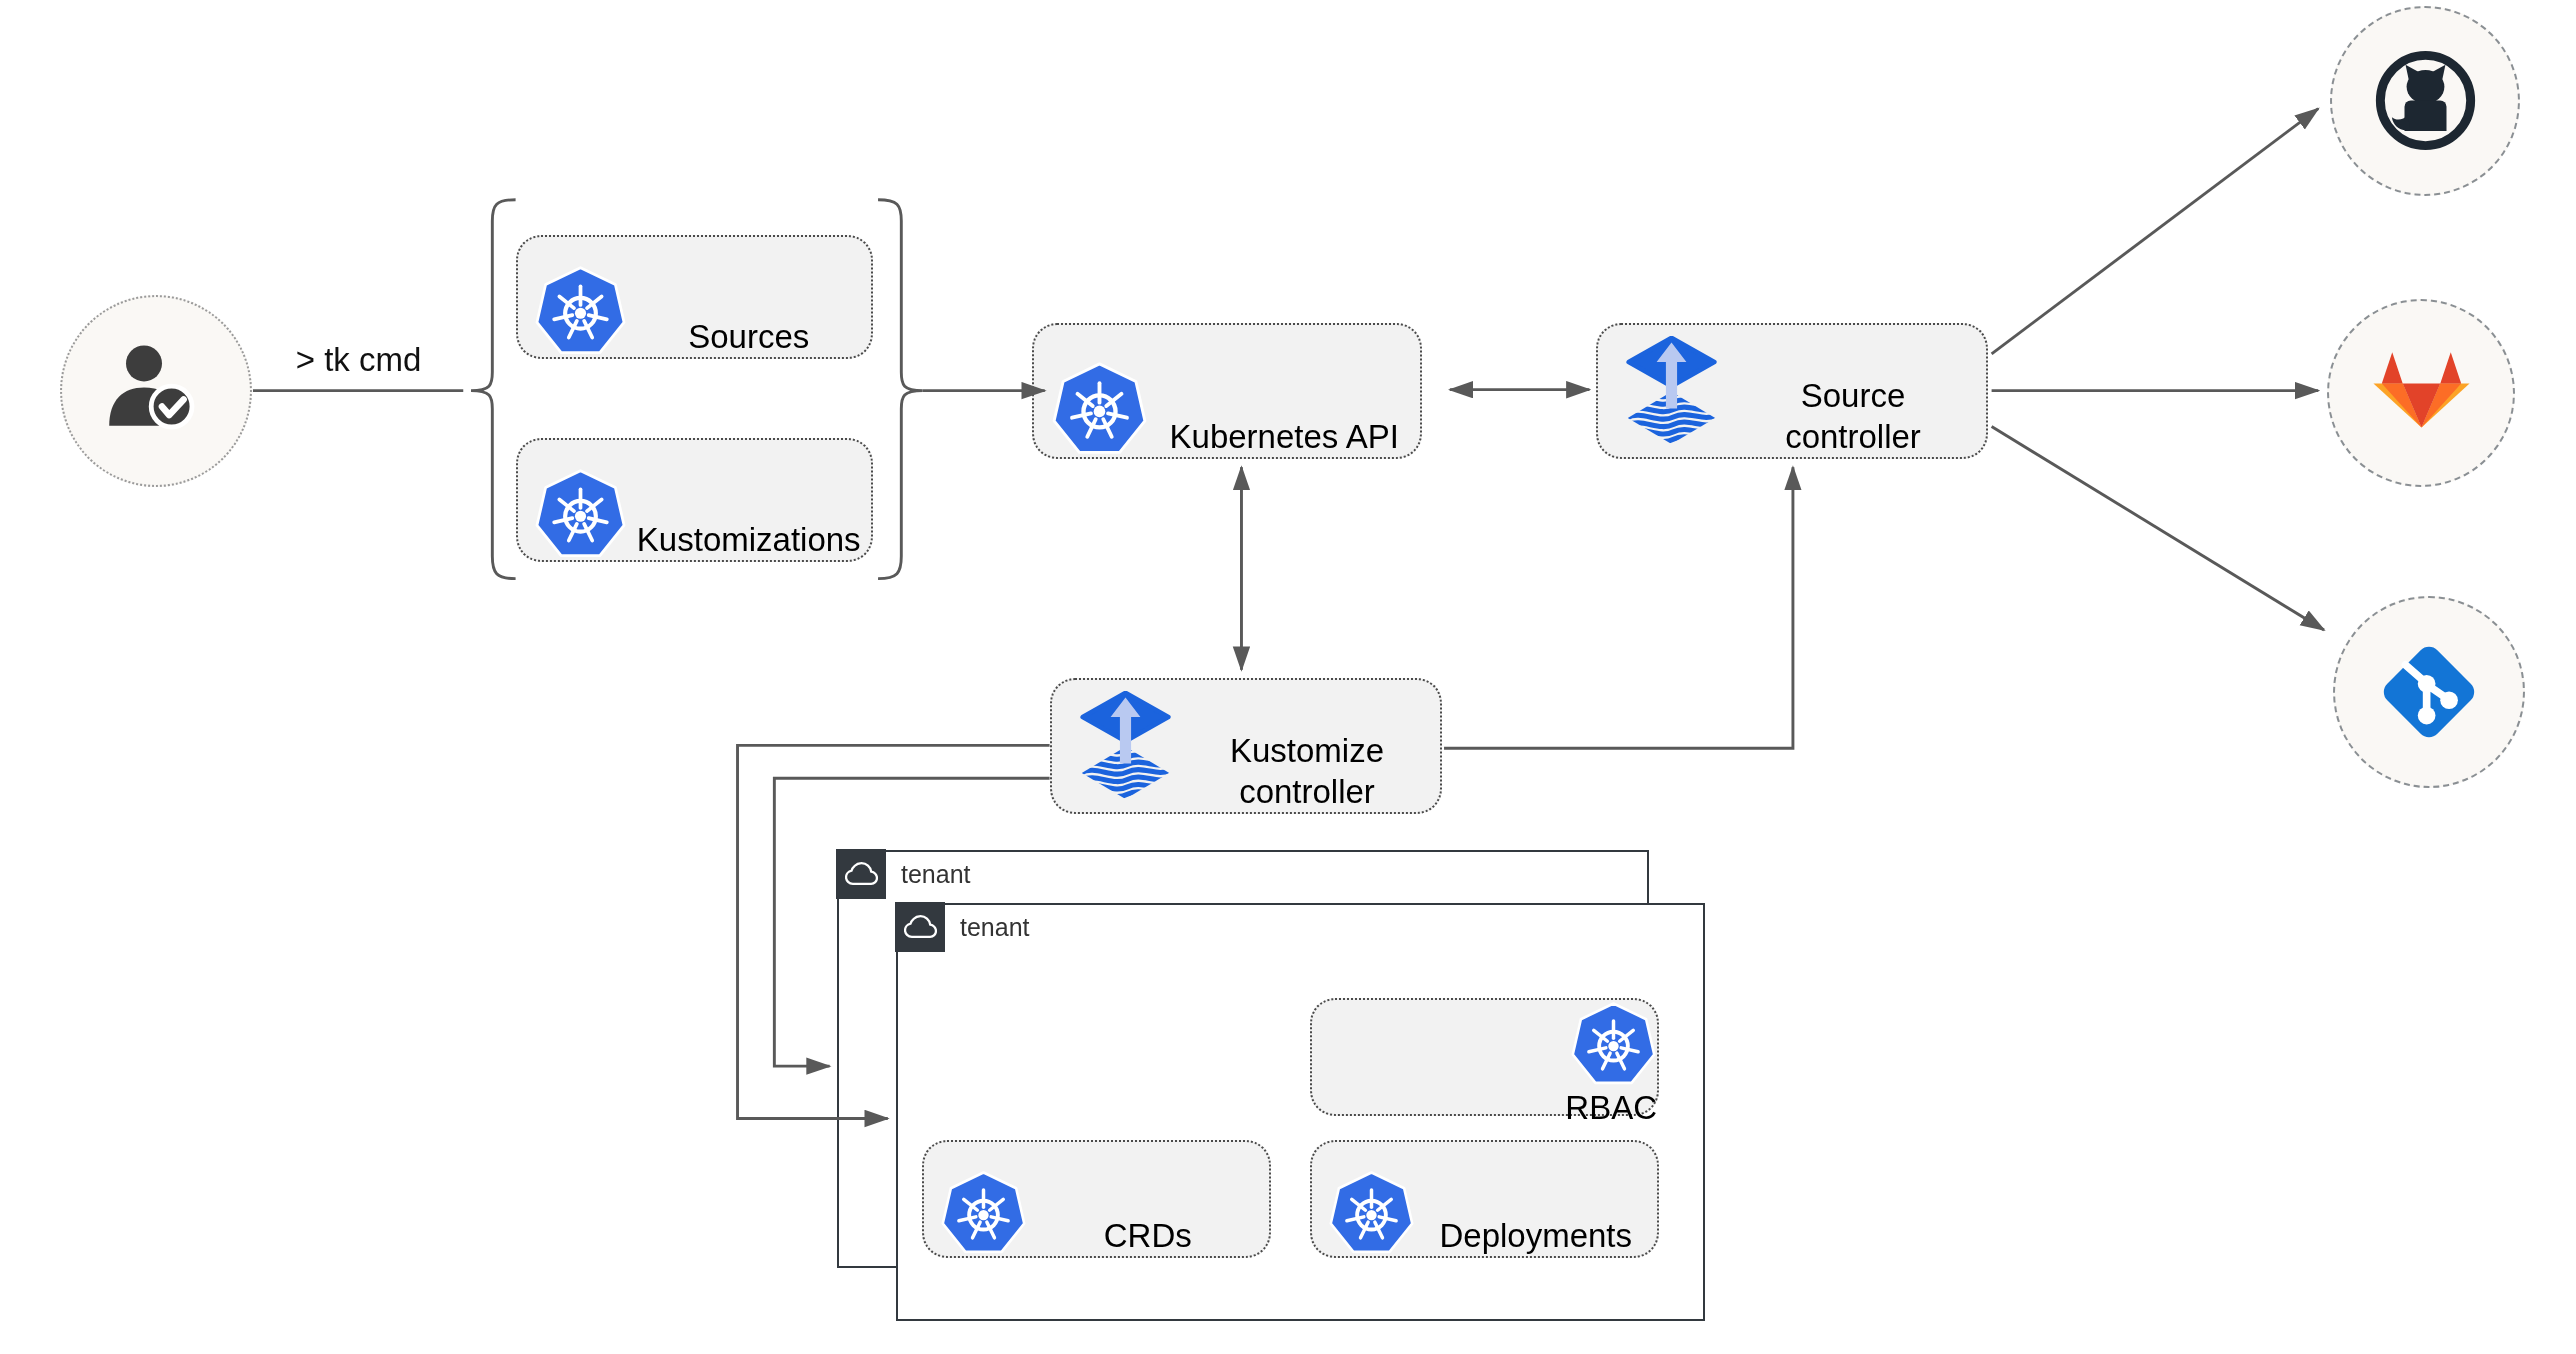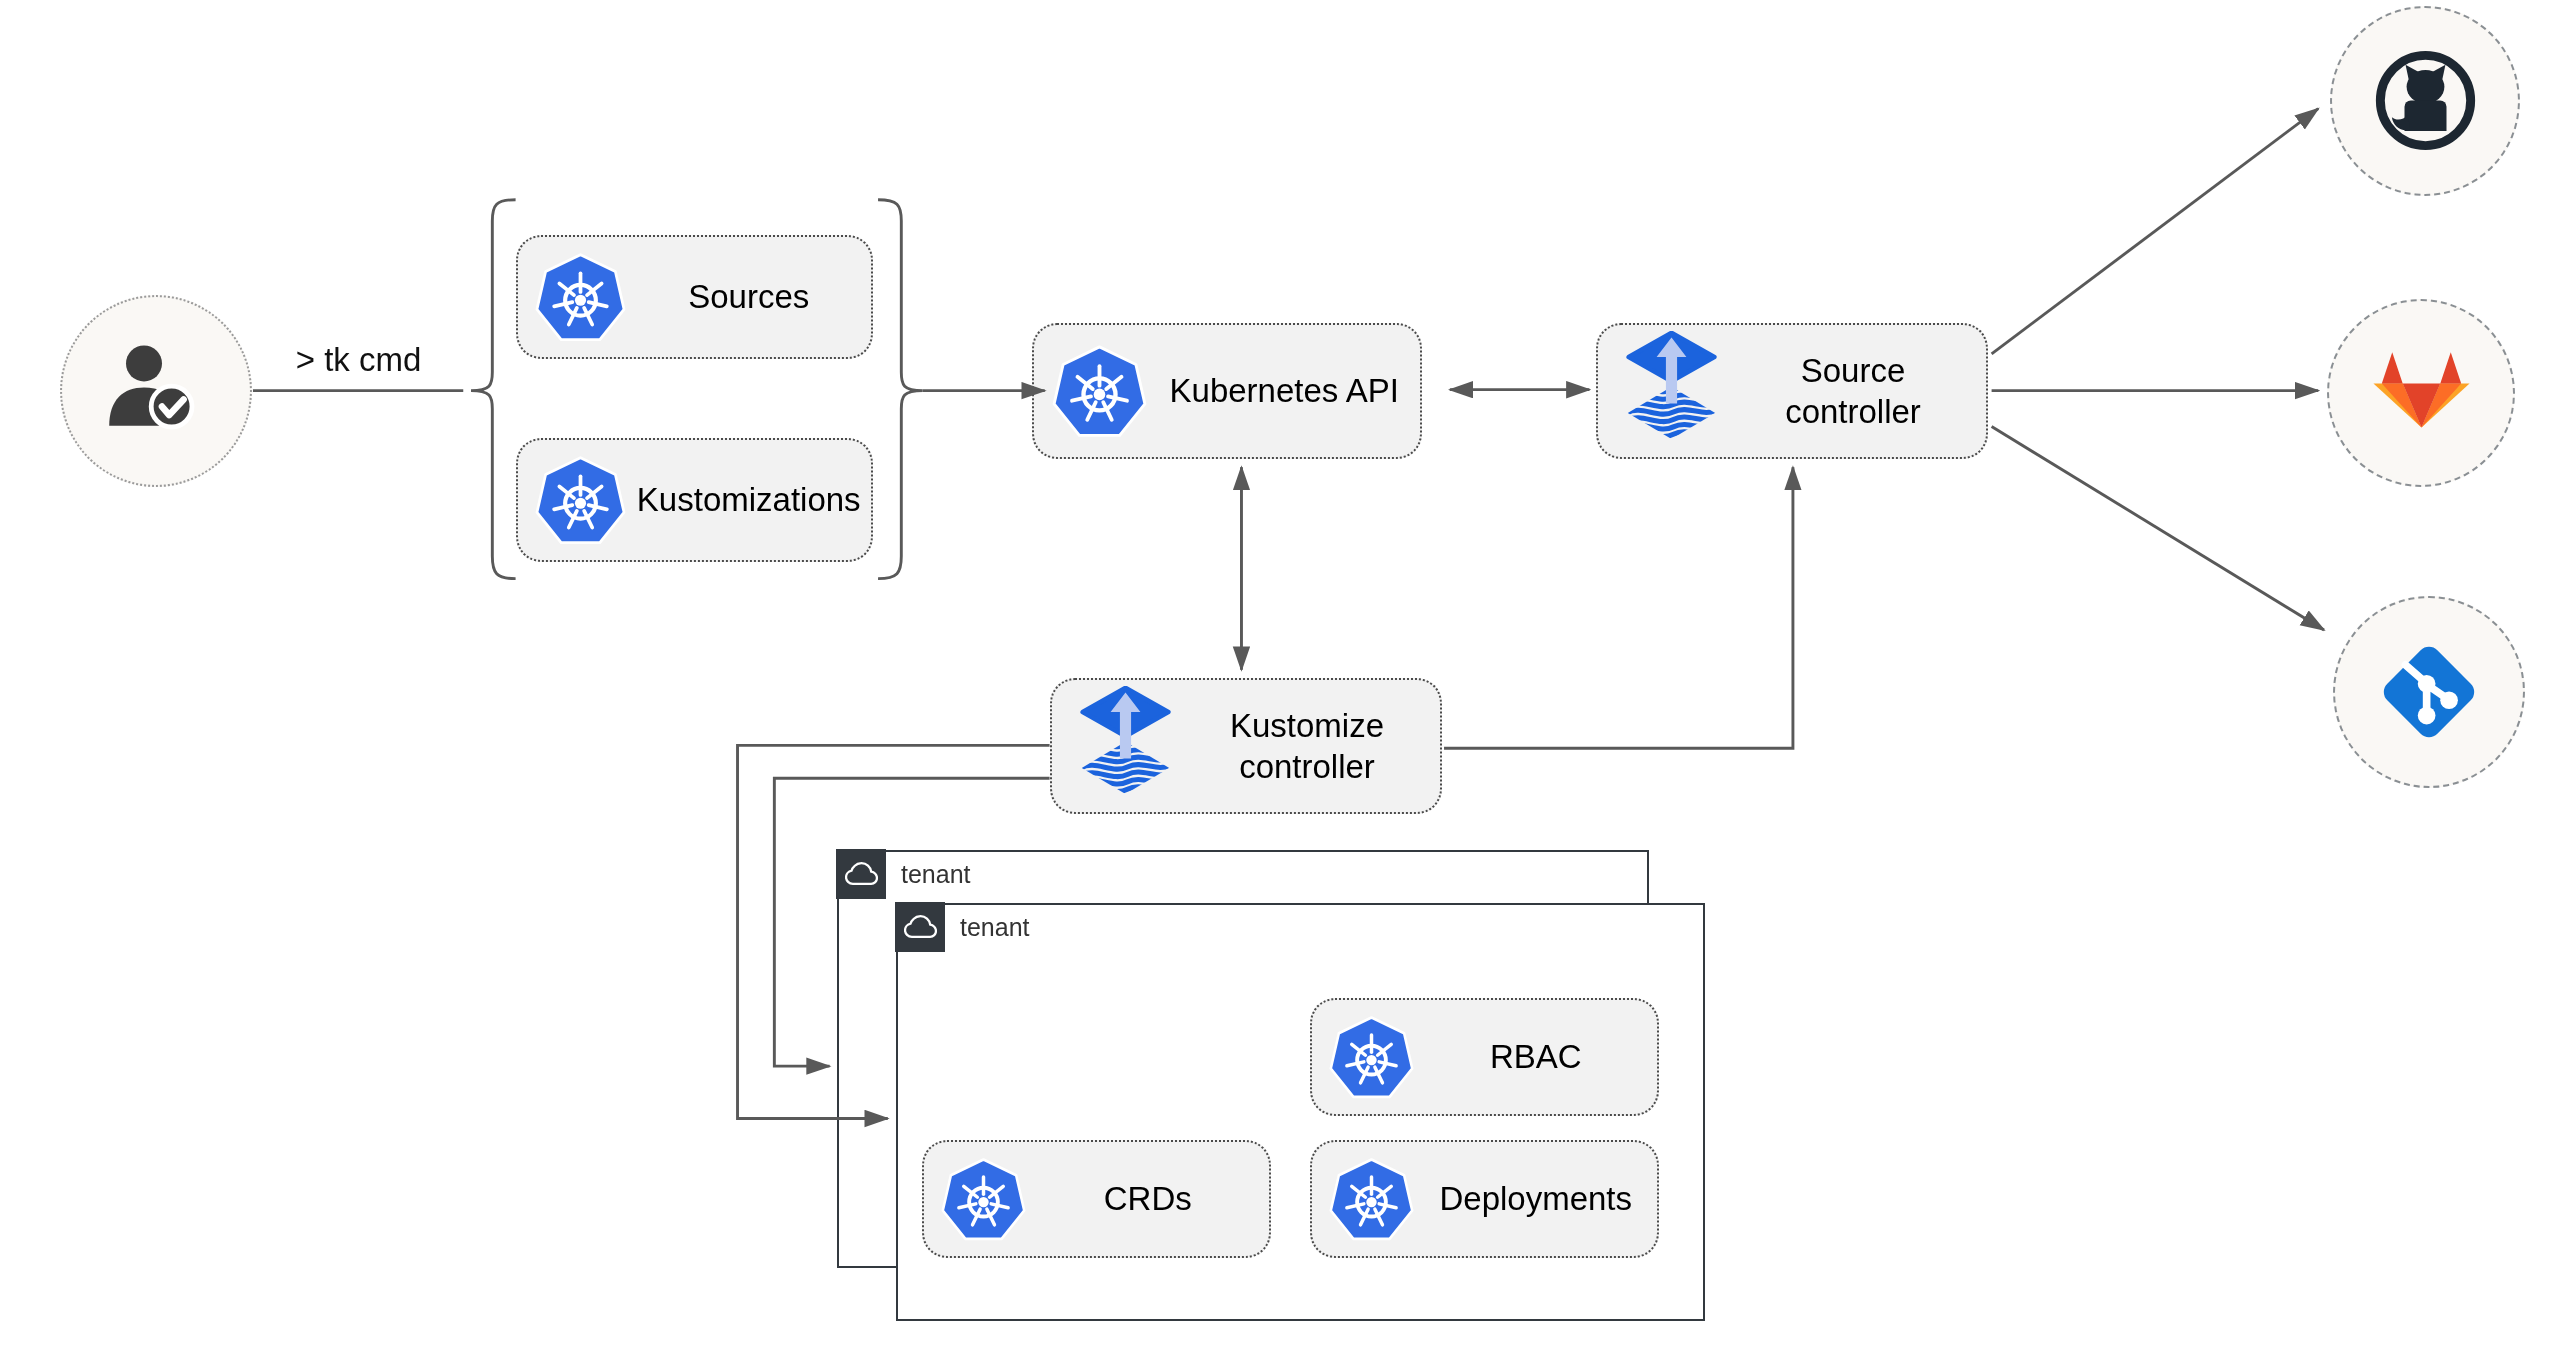--- a/index.html
+++ b/index.html
@@ -3,21 +3,21 @@
 <meta charset="utf-8">
 <style>
   html,body{margin:0;padding:0;background:#ffffff;}
   #canvas{
     position:relative;width:2576px;height:1355px;background:#ffffff;
     font-family:"Liberation Sans","DejaVu Sans",sans-serif;color:#000;
     overflow:hidden;
   }
   .node{
     position:absolute;background:#f2f2f2;border:2.9px dotted #4a4a4a;border-radius:25px;
-    display:flex;align-items:center;box-sizing:border-box;
+    display:flex;align-items:flex-end;box-sizing:border-box;
   }
   .node .icon-slot{flex:0 0 auto;display:flex;align-items:center;justify-content:center;}
   .node .label{flex:1 1 auto;text-align:center;font-size:33px;line-height:1.25;}
   .actor-circle{
     position:absolute;border-radius:50%;background:#faf8f5;border:2.9px dotted #9a9a9a;
     display:flex;align-items:center;justify-content:center;box-sizing:border-box;
   }
   .provider-circle{
     position:absolute;border-radius:50%;background:#faf8f5;border:2.9px dashed #8a8f93;
     display:flex;align-items:center;justify-content:center;box-sizing:border-box;
@@ -205,21 +205,21 @@
   </div>
 
   <div class="tenant-box" style="left:896px;top:903px;width:809px;height:418px;">
     <div class="tenant-tab">
       <svg width="33" height="33" viewBox="0 0 34 34">
           <use href="#cloud"></use>
         </svg>
     </div>
     <div class="tenant-label">tenant</div>
 
-    <div class="node" style="left:412px;top:93px;width:349px;height:118px;">
+    <div class="node" style="left:412px;top:93px;width:349px;height:118px;flex-direction:column;">
       <span class="icon-slot" style="padding-left:15.5px;">
         <svg width="87" height="87" viewBox="0 0 90 90">
             <use href="#k8s"></use>
           </svg>
       </span>
       <span class="label">RBAC</span>
     </div>
     <div class="node" style="left:24px;top:235px;width:349px;height:118px;">
       <span class="icon-slot" style="padding-left:15.5px;">
         <svg width="87" height="87" viewBox="0 0 90 90">

